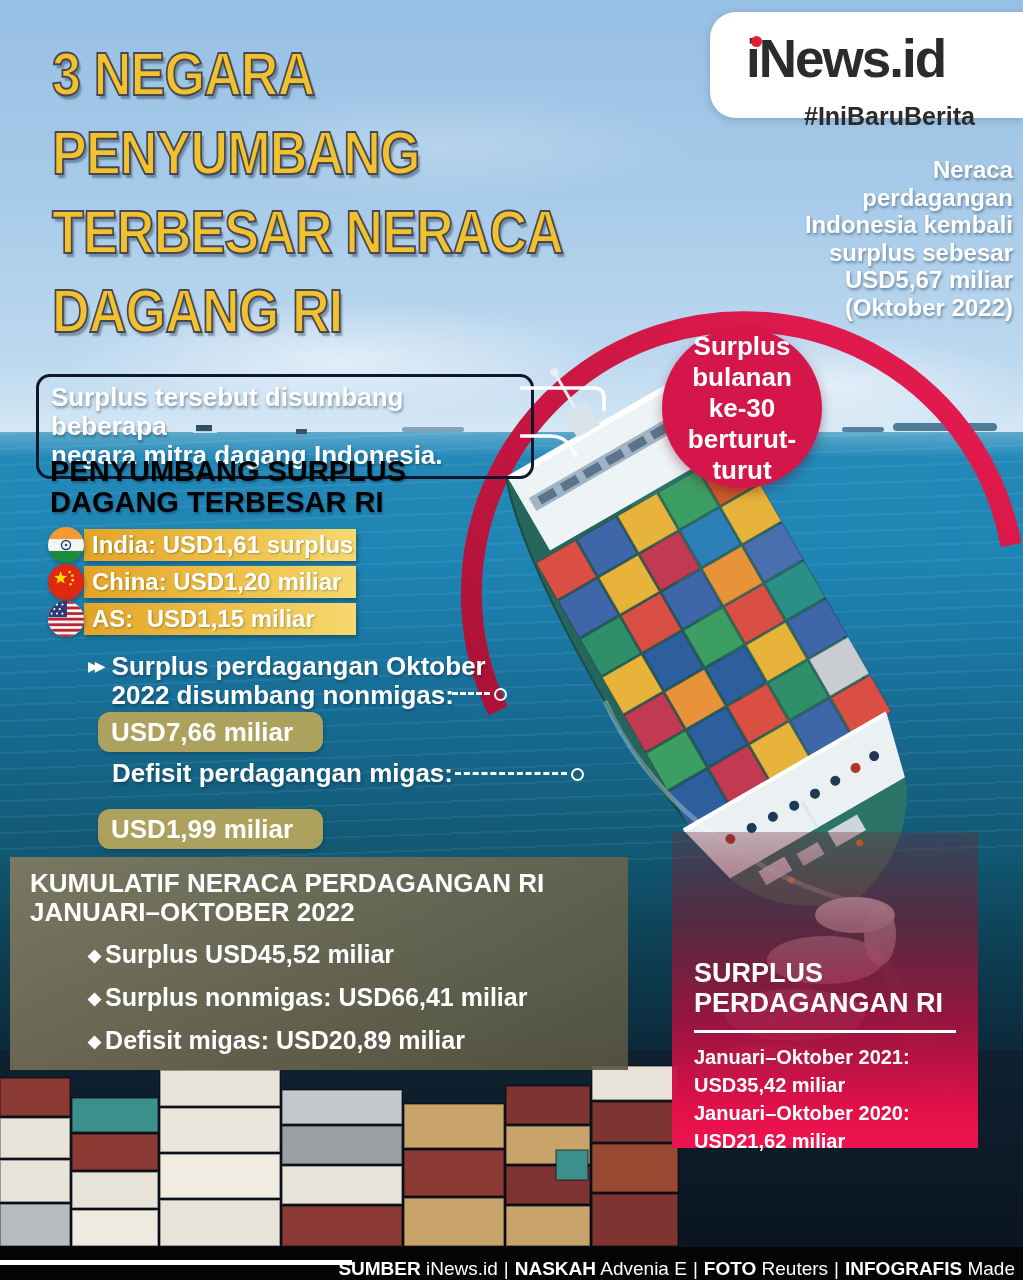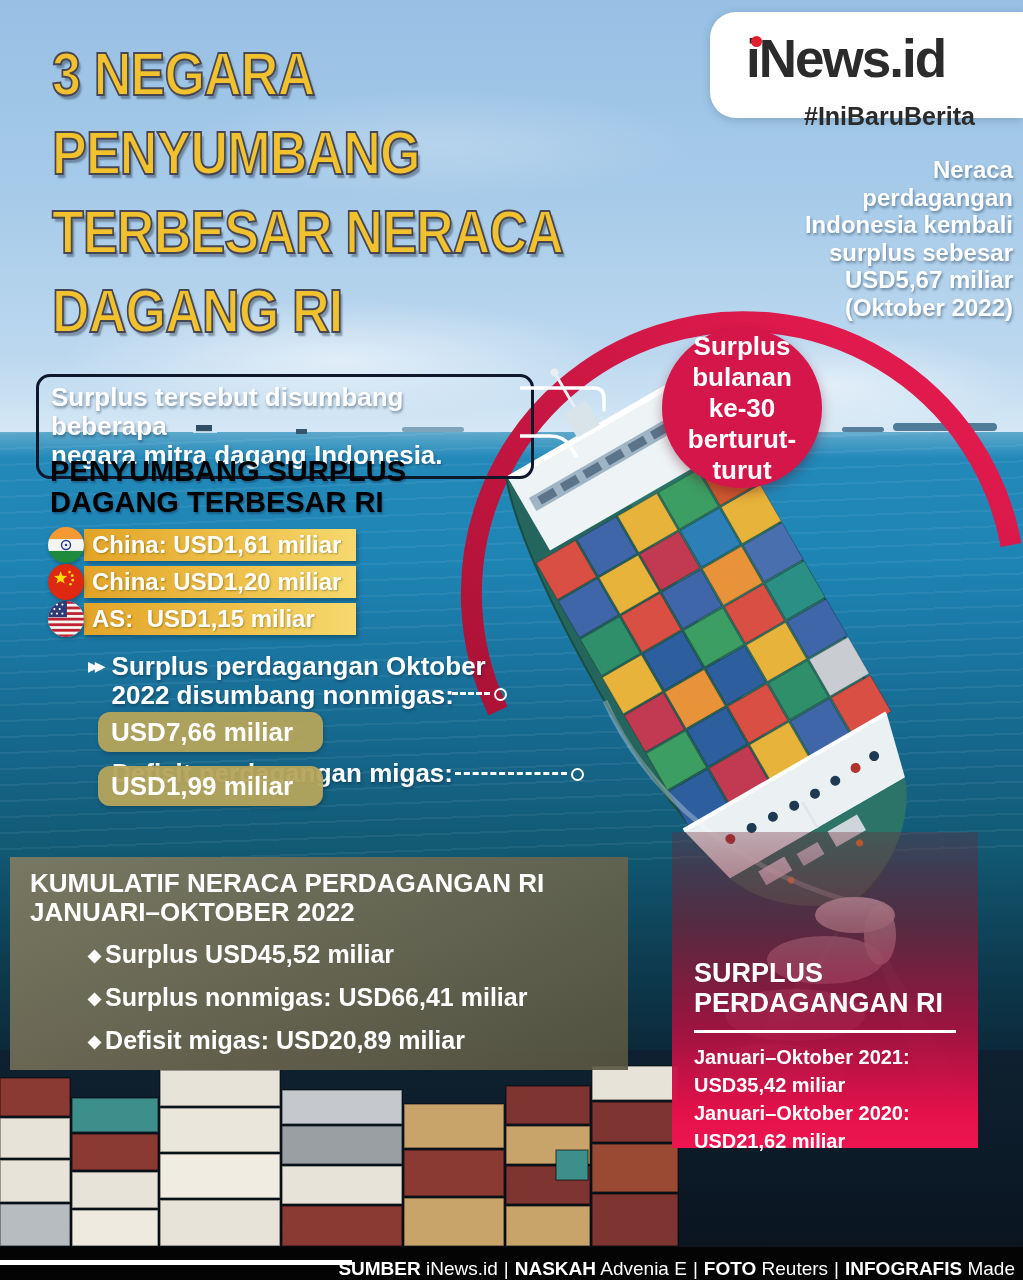--- a/index.html
+++ b/index.html
@@ -61,21 +61,21 @@
   .bar-label{padding-left:8px;color:#fff;font-weight:bold;font-size:24px;white-space:pre;
     text-shadow:1px 1px 2px rgba(60,60,0,.4);}
   
   .arrow-block{left:88px;top:652px;display:flex;z-index:5;}
   .double-arrow{color:#fff;font-size:14px;letter-spacing:-4px;margin:6px 10px 0 0;}
   .detail-label{color:#fff;font-weight:bold;font-size:26px;line-height:28.5px;}
   .chip{width:212px;height:40px;line-height:40px;border-radius:12px;padding-left:13px;
     background:rgba(181,164,92,.95);color:#fff;font-weight:bold;font-size:26px;
     box-shadow:1px 2px 4px rgba(0,30,50,.3);z-index:5;}
   .chip1{left:98px;top:712px;}
-  .chip2{left:98px;top:766px;}
+  .chip2{left:98px;top:809px;}
   .migas-label{left:112px;top:759px;z-index:5;}
   .dash{border-top:3px dashed #fff;height:0;z-index:5;}
   .dash1{left:452px;top:692px;width:38px;}
   .dash2{left:455px;top:772px;width:112px;}
   .dot{width:9px;height:9px;border:2px solid #fff;border-radius:50%;z-index:5;}
   .dot1{left:494px;top:688px;}
   .dot2{left:571px;top:768px;}
   
   .cumulative{left:10px;top:857px;width:618px;height:213px;box-sizing:border-box;
     padding:12px 20px;z-index:5;
@@ -304,21 +304,21 @@
           </clipPath>
         <g clip-path="url(#cfi)">
           <rect width="40" height="13.4" fill="#f59a32"></rect>
             <rect y="13.4" width="40" height="13.3" fill="#f4f4f0"></rect>
           <rect y="26.6" width="40" height="13.4" fill="#1d8a3c"></rect>
           <circle cx="20" cy="20" r="5" fill="none" stroke="#27408b" stroke-width="1.6"></circle>
           <circle cx="20" cy="20" r="1.4" fill="#27408b"></circle>
         </g>
       </svg>
       <div class="bar">
-        <span class="bar-label">China: USD1,61 miliar</span>
+        <span class="bar-label">India: USD1,61 surplus</span>
       </div>
     </div>
     <div class="flag-row">
       <svg class="flag" viewBox="0 0 40 40">
         <circle cx="20" cy="20" r="20" fill="#de2910"></circle>
         <polygon fill="#ffde00" points="14,8 15.9,13.1 21.3,13.3 17,16.6 18.5,21.8 14,18.8 9.5,21.8 11,16.6 6.7,13.3 12.1,13.1"></polygon>
         <circle cx="24" cy="9" r="1.5" fill="#ffde00"></circle>
           <circle cx="27" cy="13" r="1.5" fill="#ffde00"></circle>
         <circle cx="27.5" cy="18" r="1.5" fill="#ffde00"></circle>
           <circle cx="25" cy="22.5" r="1.5" fill="#ffde00"></circle>

